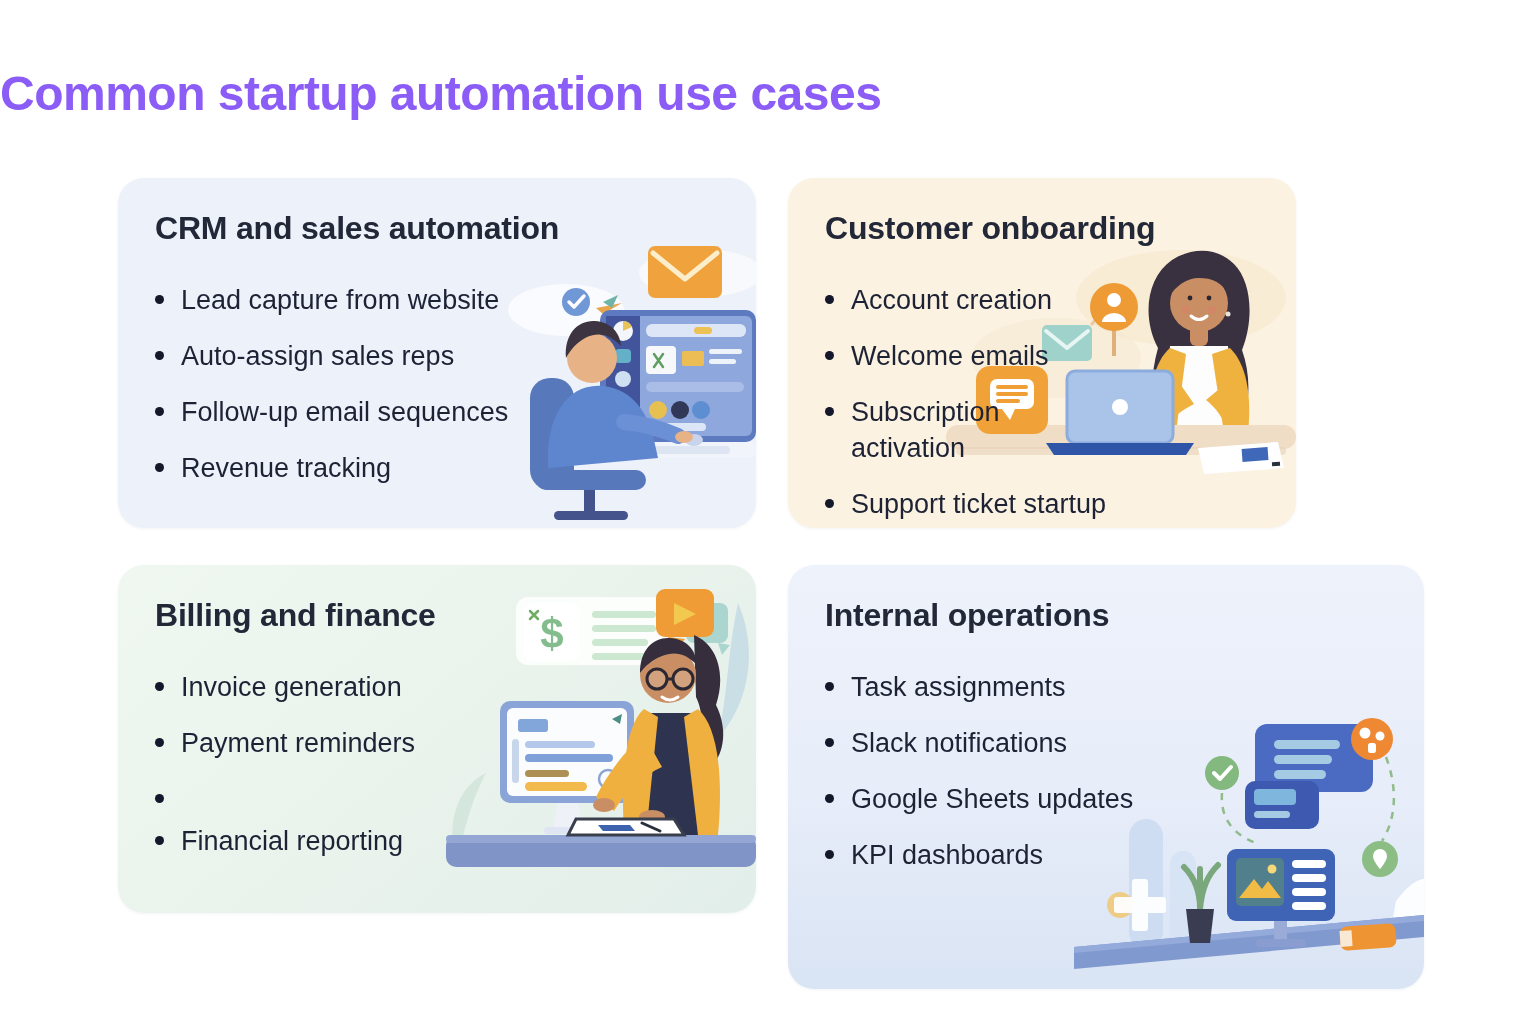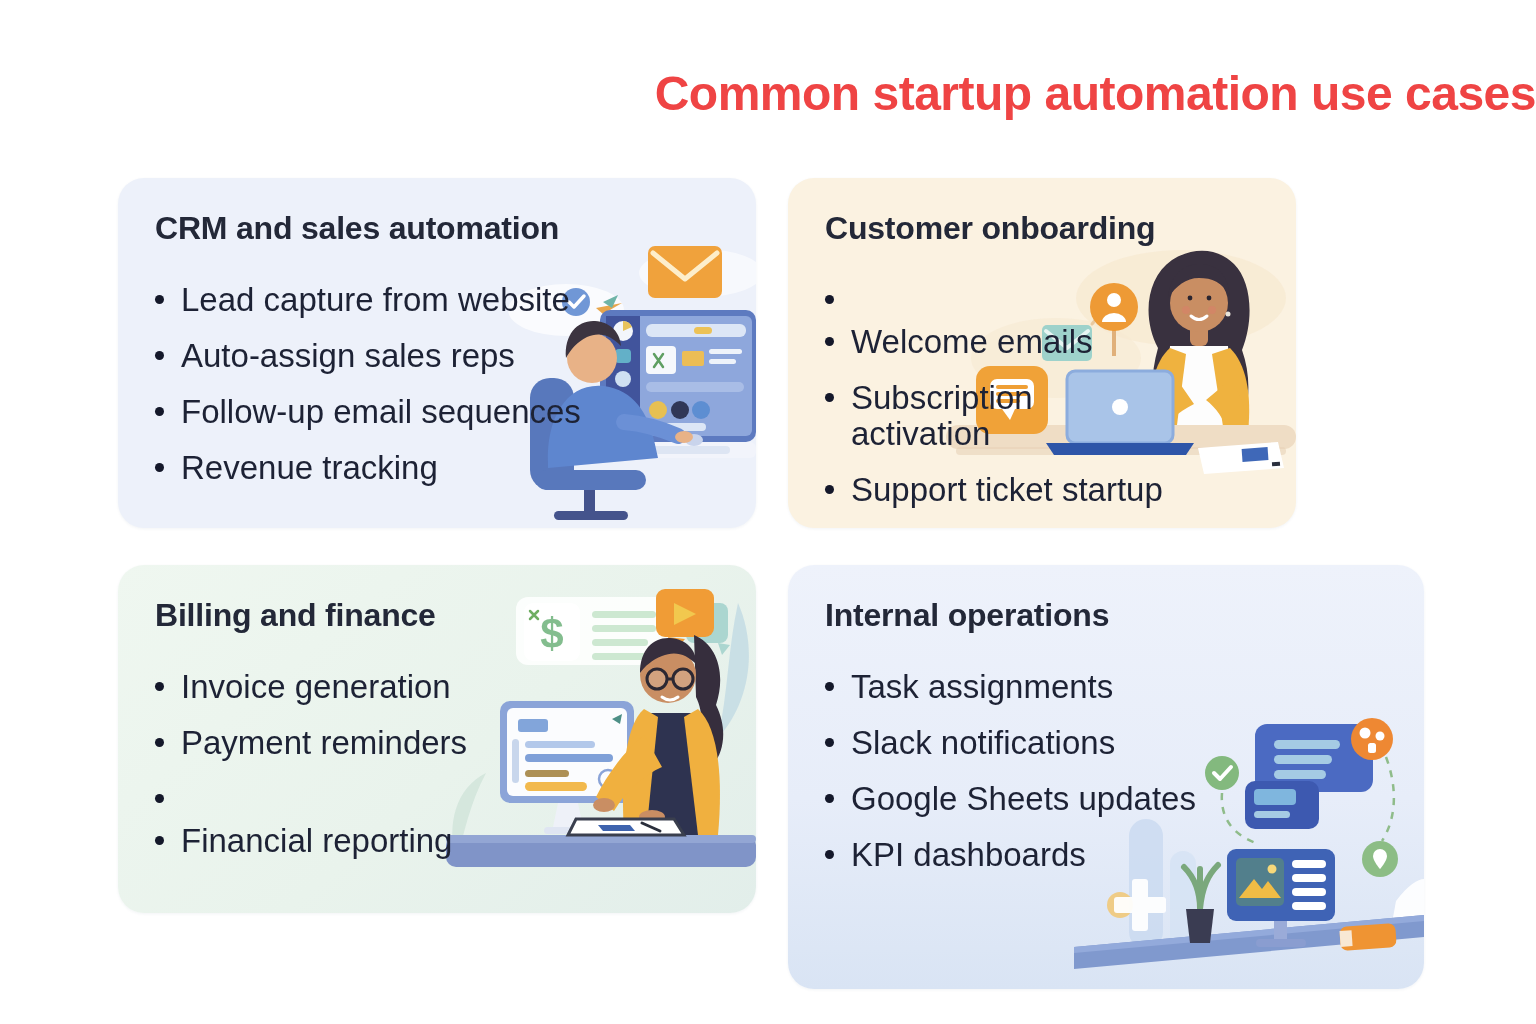--- a/index.html
+++ b/index.html
@@ -1,41 +1,41 @@
 <!DOCTYPE html>
 <html><head>
 <meta charset="utf-8">
 <style>
   html,body{margin:0;padding:0;background:#ffffff;}
   .canvas{
     position:relative;width:1536px;height:1024px;background:#ffffff;overflow:hidden;
     font-family:"Liberation Sans",sans-serif;
   }
   .title{
-    position:absolute;left:0;right:0;top:66px;margin:0;text-align:right;
-    font-size:48px;font-weight:600;letter-spacing:-0.5px;color:#ef4444;
+    position:absolute;left:0;right:0;top:66px;margin:0;text-align:left;
+    font-size:48px;font-weight:600;letter-spacing:-0.5px;color:#8b5cf6;
   }
   .card{
     position:absolute;border-radius:26px;overflow:hidden;
     box-shadow:0 1px 3px rgba(40,60,110,0.06);
   }
   .card-crm{left:118px;top:178px;width:638px;height:350px;background:#edf1fa;}
   .card-onboarding{left:788px;top:178px;width:508px;height:350px;background:#fbf2e1;}
   .card-billing{left:118px;top:565px;width:638px;height:348px;background:linear-gradient(140deg,#eff7f0 0%,#e9f3ec 55%,#e2eeea 100%);}
   .card-internal{left:788px;top:565px;width:636px;height:424px;background:linear-gradient(180deg,#eef2fb 0%,#e7edf9 55%,#d9e4f4 100%);}
   .card-title{
     position:relative;z-index:2;margin:0;padding:30px 0 0 37px;
     font-size:32px;line-height:40px;font-weight:700;letter-spacing:-0.2px;color:#232838;
   }
   .bullets{
     position:relative;z-index:2;list-style:none;margin:34px 0 0 0;padding:0 0 0 37px;
   }
   .bullet{
     display:flex;align-items:flex-start;gap:17px;margin:0 0 20px 0;
-    font-size:33px;line-height:36px;color:#1d2235;
+    font-size:27px;line-height:36px;color:#1d2235;
   }
   .dot{flex:0 0 auto;width:9px;height:9px;margin-top:13px;border-radius:50%;background:#14182a;}
   .txt.narrow{max-width:240px;display:inline-block;}
   .illo{position:absolute;right:0;bottom:0;z-index:1;}
 </style>
 </head>
 <body>
 
 <main class="canvas">
 
@@ -164,20 +164,21 @@
       <g>
         <path d="M252 220 L332 214 L338 240 L258 246 Z" fill="#ffffff"></path>
         <rect x="296" y="220" width="26" height="13" fill="#3f68b8" transform="rotate(-4 309 226)"></rect>
         <rect x="326" y="234" width="8" height="4" fill="#2a2f3c" transform="rotate(-4 330 236)"></rect>
       </g>
     </svg>
     <h2 class="card-title">Customer onboarding</h2>
     <ul class="bullets">
       <li class="bullet">
           <span class="dot"></span>
+          <span class="txt">Account creation</span>
         </li>
       <li class="bullet">
           <span class="dot"></span>
           <span class="txt">Welcome emails</span>
         </li>
       <li class="bullet">
           <span class="dot"></span>
           <span class="txt narrow">Subscription activation</span>
         </li>
       <li class="bullet">

